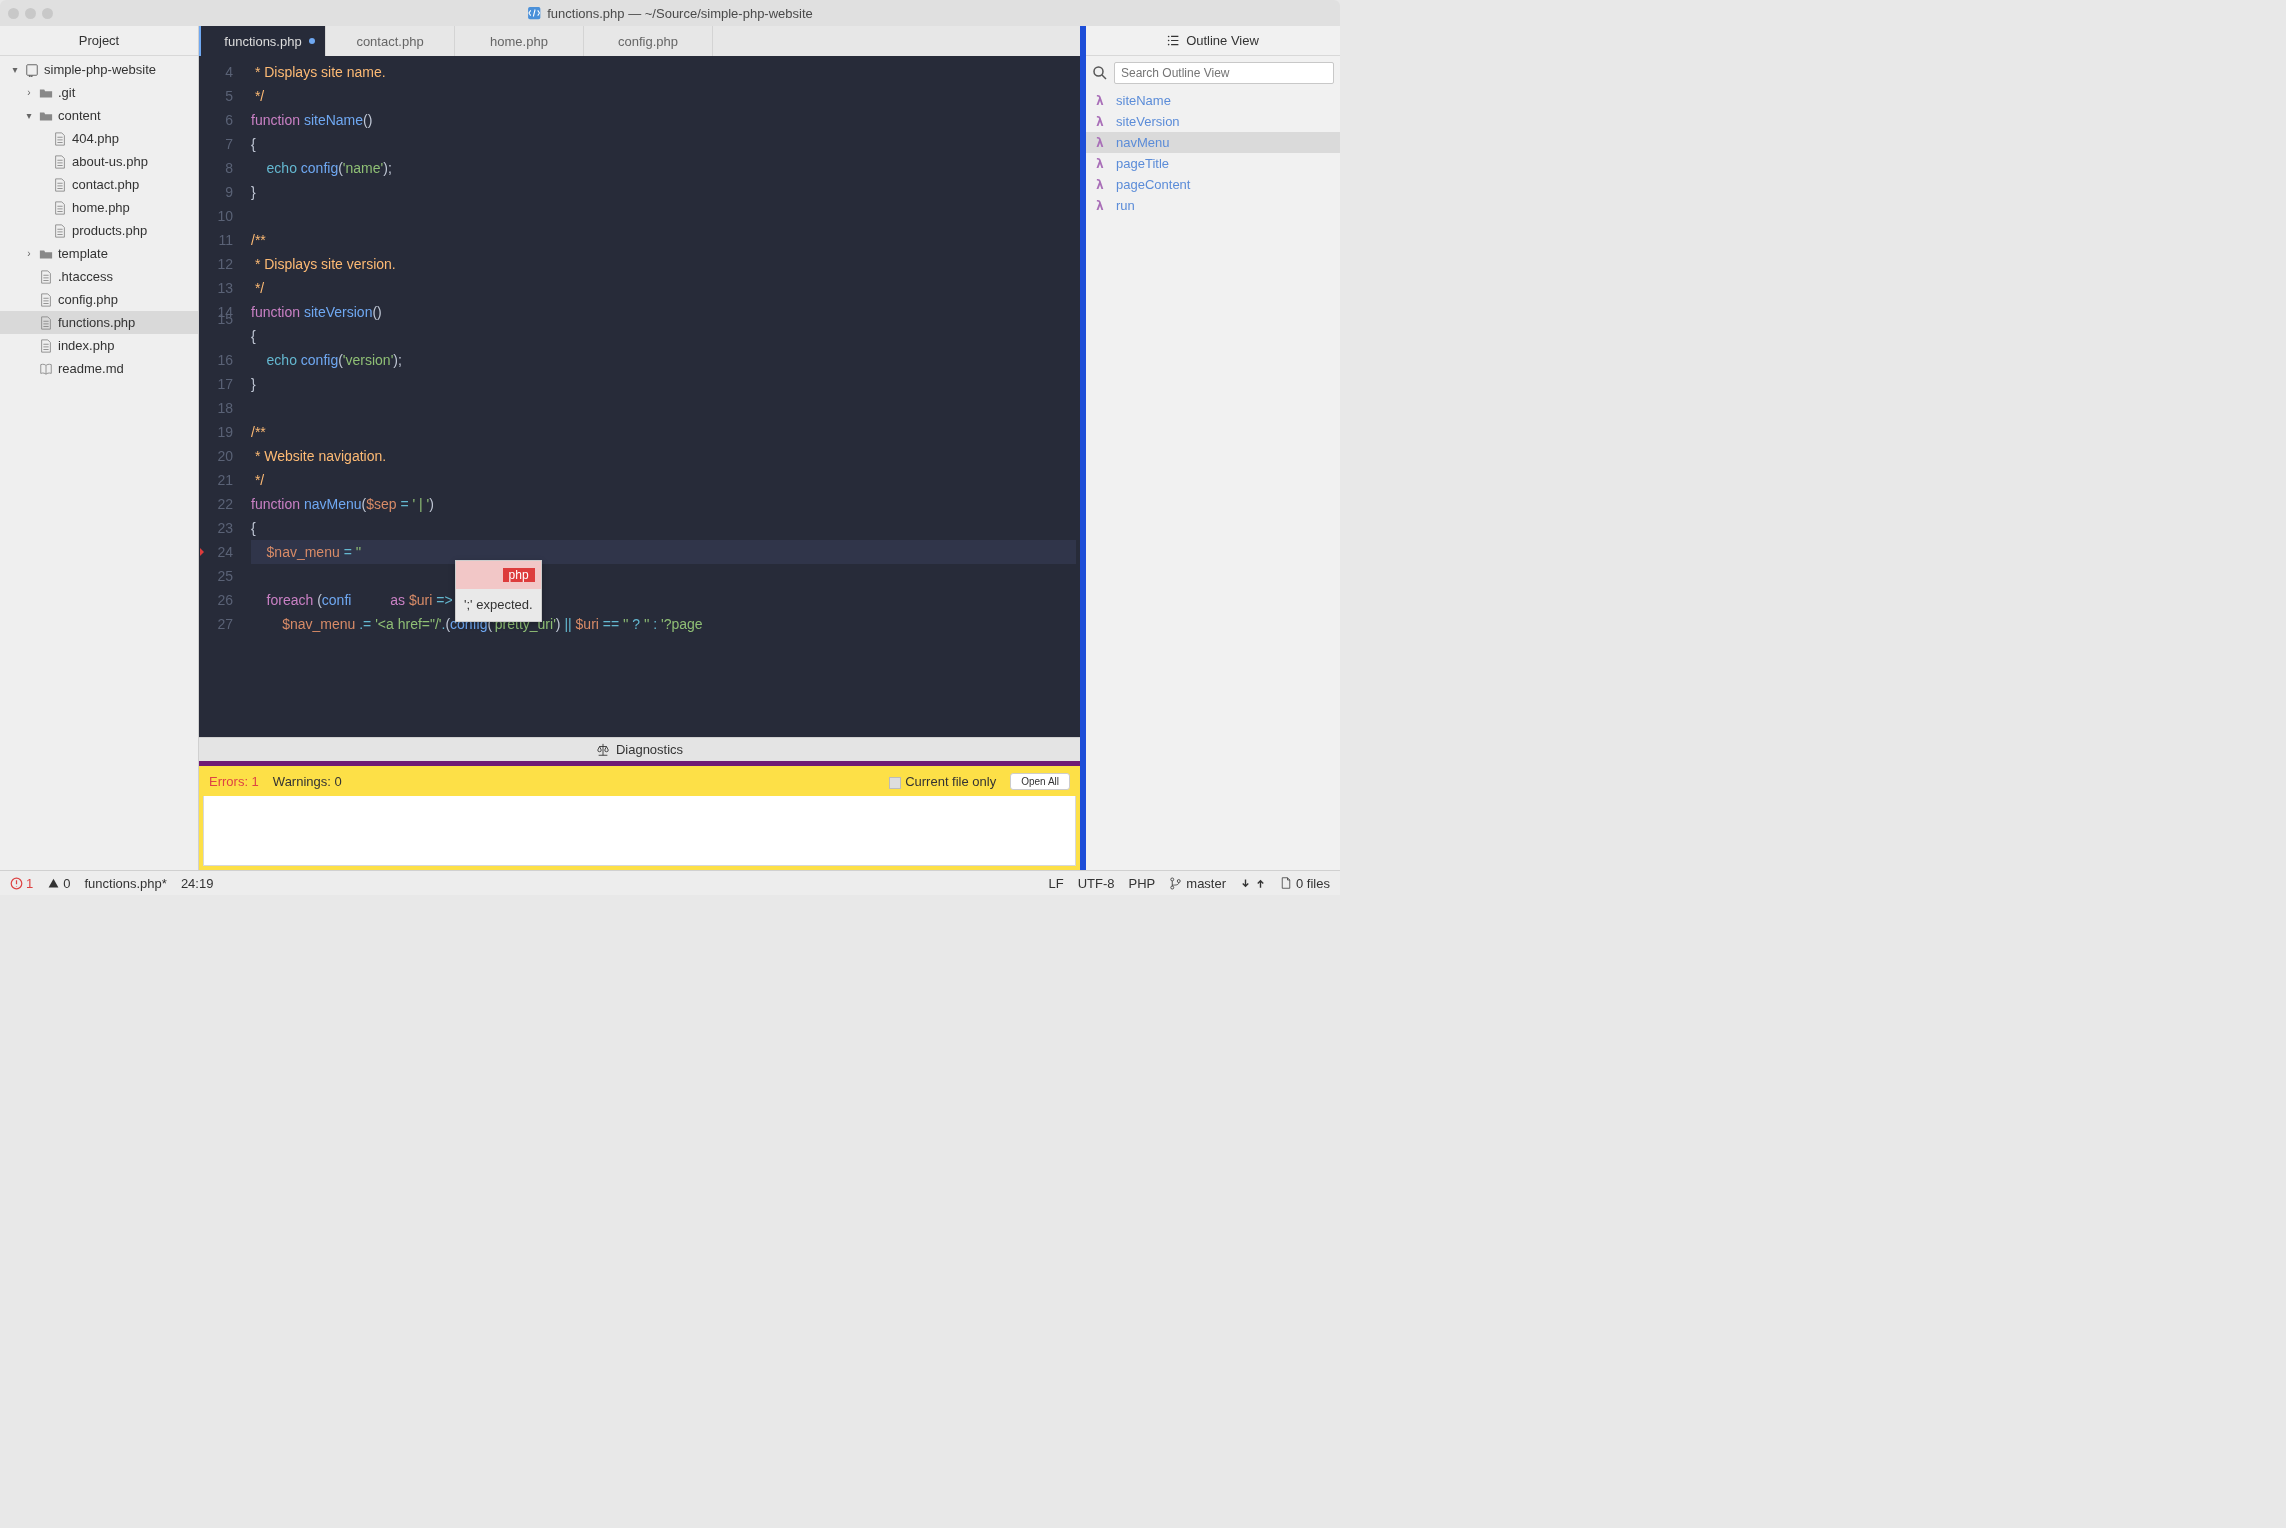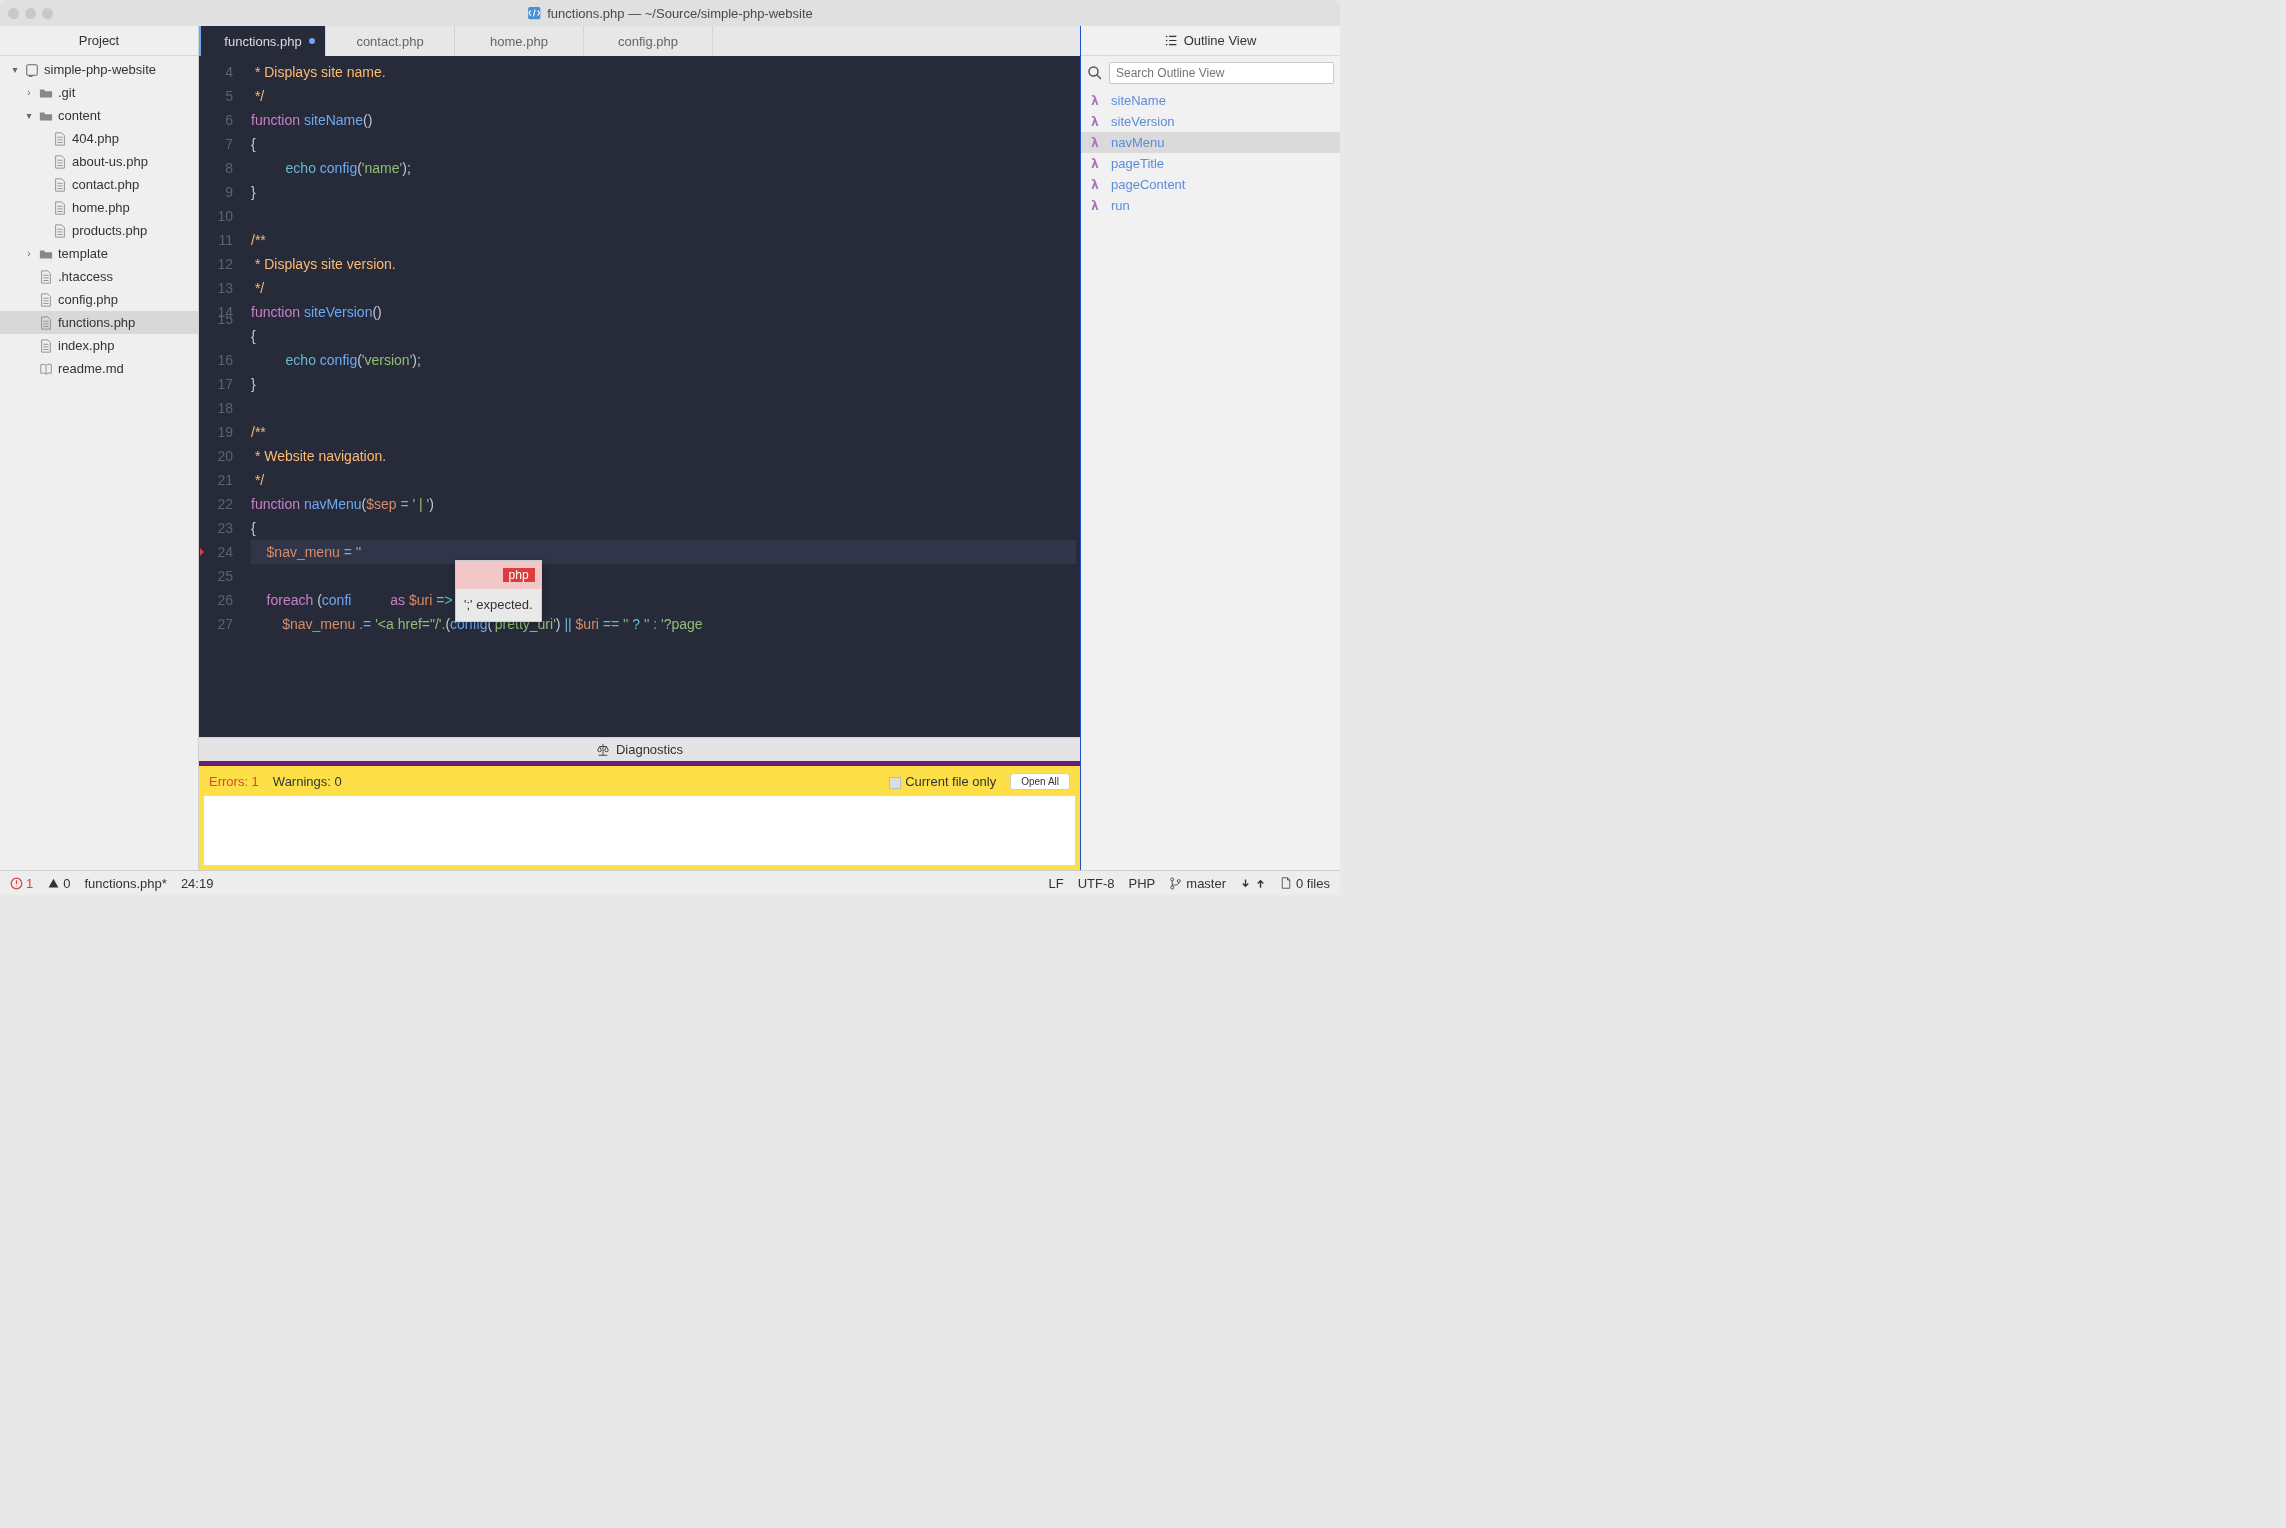--- a/index.html
+++ b/index.html
@@ -30,21 +30,21 @@
 .editor { flex: 1; background: #272b39; position: relative; overflow: hidden; font-family: Menlo, Consolas, monospace; font-size: 14px; line-height: 24px; }
 .gutter-line { position: absolute; left: 0; width: 40px; text-align: right; color: #5a6276; padding-right: 6px; }
 .code-line { position: absolute; left: 52px; white-space: pre; }
 .code-line.highlight-bg { background: #30354a; right: 4px; }
 .err-dot { position:absolute; left:1px; width:0; height:0; border-top:4px solid transparent; border-bottom:4px solid transparent; border-left:4px solid #dd3c3c; }
 .c-comment { color: #fdba74; }
 .c-keyword { color: #c980c4; }
 .c-func { color: #6fa8f2; }
 .c-punct { color: #bfc6d4; }
 .c-var { color: #d88b67; }
-.c-echo { color: #64b8d0; margin-left: 19px; }
+.c-echo { color: #64b8d0; }
 .c-str { color: #8fbf75; }
 .c-op { color: #64b8d0; }
 .c-text { color: #bfc6d4; }
 .tooltip { position: absolute; background: #e9e9e9; border: 1px solid #ccc; font-family: Menlo, monospace; font-size: 13px; box-shadow: 0 2px 6px rgba(0,0,0,.25); }
 .tooltip .head { background: #f2c7c7; padding: 2px 6px; text-align: right; }
 .tooltip .head span { background: #dd3c3c; color: #fff; padding: 0 6px; font-size: 12px; }
 .tooltip .msg { padding: 4px 8px; color: #333; }
 
 .diag-bar { height: 24px; background: #e4e4e4; border-top: 1px solid #d0d0d0; display:flex; align-items:center; justify-content:center; gap:6px; font-size:13px; color:#333; }
 .diag-panel { background: #fde047; border-top: 5px solid #701a75; padding: 5px 4px 4px 4px; }
@@ -53,21 +53,21 @@
 .diag-top .spacer { flex:1; }
 .diag-top .btn { background: #fff; border: 1px solid #ccc; padding: 2px 10px; border-radius: 3px; font-size: 10px; }
 .diag-top .chk { width:12px; height:12px; background:#ddd; border:1px solid #bbb; display:inline-block; margin-right:4px; vertical-align:middle; }
 .diag-table { width: 100%; border-collapse: collapse; font-size: 13px; }
 .diag-table th, .diag-table td { text-align:left; padding: 3px 8px; border: 1px solid #d8d8d8; background:#fff; }
 .diag-table th { background:#f3f3f3; font-weight: 600; color:#333; }
 .diag-table td.col-line { text-align: right; }
 .badge-error { background:#dd3c3c; color:#fff; padding:1px 6px; border-radius:2px; font-size:12px; }
 .diag-blank { height: 70px; background:#fff; border:1px solid #d8d8d8; border-top:none; }
 
-.outline { width: 260px; background: #f1f1f1; border-left: 1px solid #1d4ed8; display:flex; flex-direction:column; }
+.outline { width: 260px; background: #f1f1f1; border-left: 6px solid #1d4ed8; display:flex; flex-direction:column; }
 .outline .header { height:30px; display:flex; align-items:center; justify-content:center; gap:6px; font-size:13px; border-bottom:1px solid #d8d8d8; }
 .outline .search-row { display:flex; align-items:center; gap:6px; padding:6px 6px; }
 .outline .search-row input { flex:1; border:1px solid #c8c8c8; background:#fff; padding:3px 6px; font-size:12px; border-radius:2px; }
 .outline-item { display:flex; align-items:center; gap:8px; padding: 3px 10px; font-size:13px; color:#5b8cd8; cursor:default; }
 .outline-item.sel { background:#dadada; }
 .outline-item .lam { font-family: Menlo, monospace; color:#a96fb8; font-weight:bold; width:12px; }
 
 .status { height:25px; background:#ededed; border-top:1px solid #d0d0d0; display:flex; align-items:center; padding:0 10px; gap:14px; font-size:13px; color:#333; }
 .status .err-ico { color:#d44; display:flex; align-items:center; gap:3px; }
 .status .warn-ico { color:#333; display:flex; align-items:center; gap:3px; }

